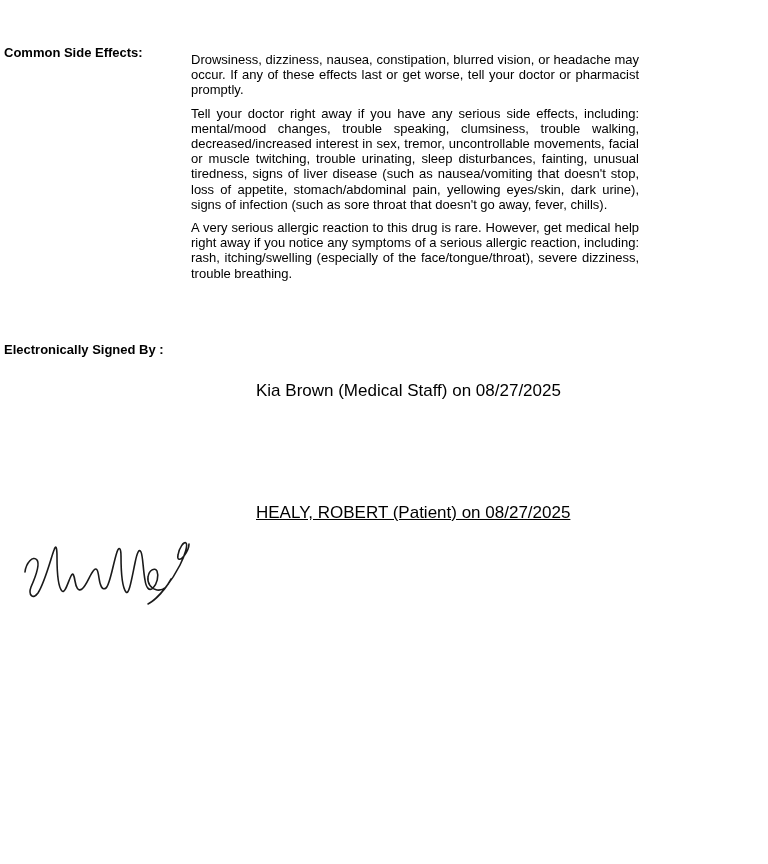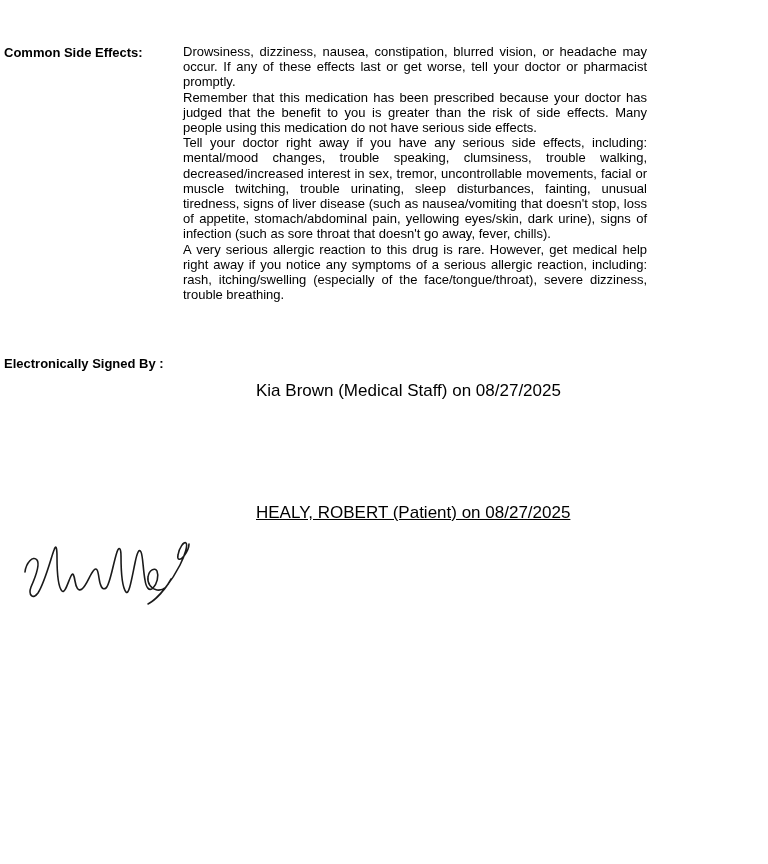--- a/index.html
+++ b/index.html
@@ -21,33 +21,33 @@
     font-size: 13px;
     font-weight: bold;
     white-space: nowrap;
   }
   .cse-label {
     left: 4px;
     top: 45px;
   }
   .esb-label {
     left: 4px;
-    top: 356px;
+    top: 342px;
   }
   .body-text {
     position: absolute;
     left: 183px;
     top: 44px;
     width: 464px;
     font-size: 13px;
     line-height: 15.2px;
     text-align: justify;
   }
   .body-text p {
-    margin: 0;
+    margin: 8px;
     padding: 0;
   }
   .sig-line {
     position: absolute;
     font-size: 17px;
     white-space: nowrap;
   }
   .sig-staff {
     left: 256px;
     top: 381px;
@@ -65,21 +65,20 @@
 </style>
 </head>
 <body>
 
 <div class="page">
 
   <div class="field-label cse-label">Common Side Effects:</div>
 
   <div class="body-text">
     <p>Drowsiness, dizziness, nausea, constipation, blurred vision, or headache may occur. If any of these effects last or get worse, tell your doctor or pharmacist promptly.</p>
-    <p>Remember that this medication has been prescribed because your doctor has judged that the benefit to you is greater than the risk of side effects. Many people using this medication do not have serious side effects.</p>
     <p>Tell your doctor right away if you have any serious side effects, including: mental/mood changes, trouble speaking, clumsiness, trouble walking, decreased/increased interest in sex, tremor, uncontrollable movements, facial or muscle twitching, trouble urinating, sleep disturbances, fainting, unusual tiredness, signs of liver disease (such as nausea/vomiting that doesn't stop, loss of appetite, stomach/abdominal pain, yellowing eyes/skin, dark urine), signs of infection (such as sore throat that doesn't go away, fever, chills).</p>
     <p>A very serious allergic reaction to this drug is rare. However, get medical help right away if you notice any symptoms of a serious allergic reaction, including: rash, itching/swelling (especially of the face/tongue/throat), severe dizziness, trouble breathing.</p>
   </div>
 
   <div class="field-label esb-label">Electronically Signed By :</div>
 
   <div class="sig-line sig-staff">Kia Brown (Medical Staff) on 08/27/2025</div>
 
   <div class="sig-line sig-patient">HEALY, ROBERT (Patient) on 08/27/2025</div>
 

